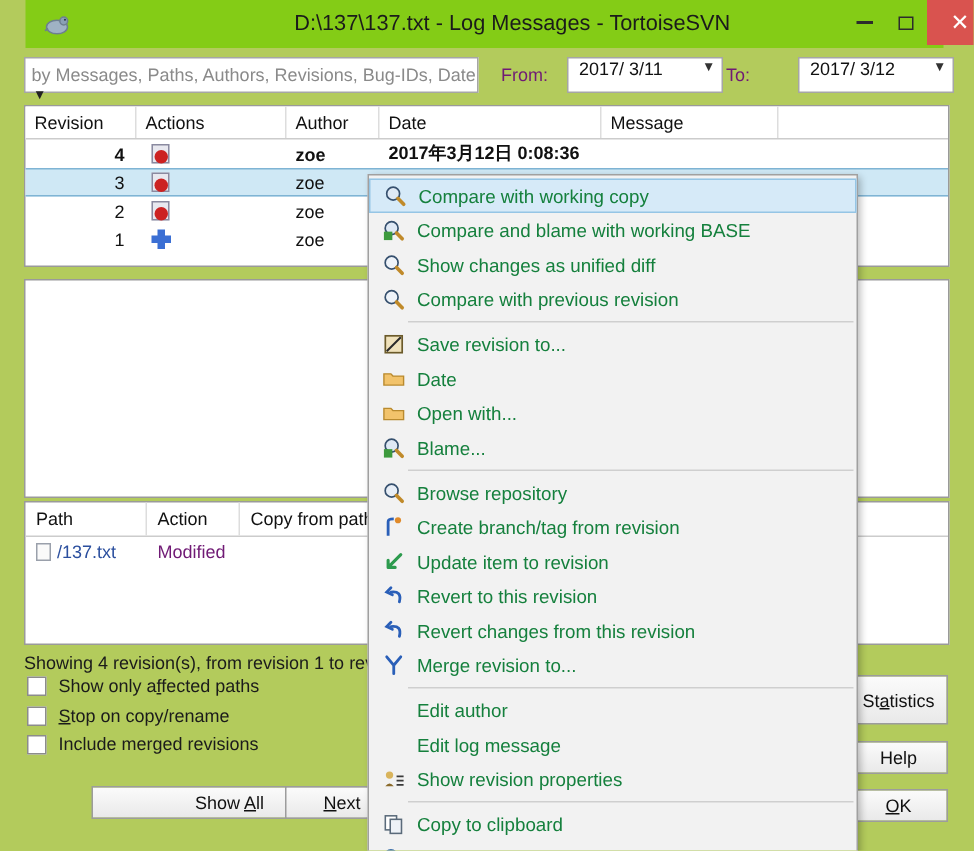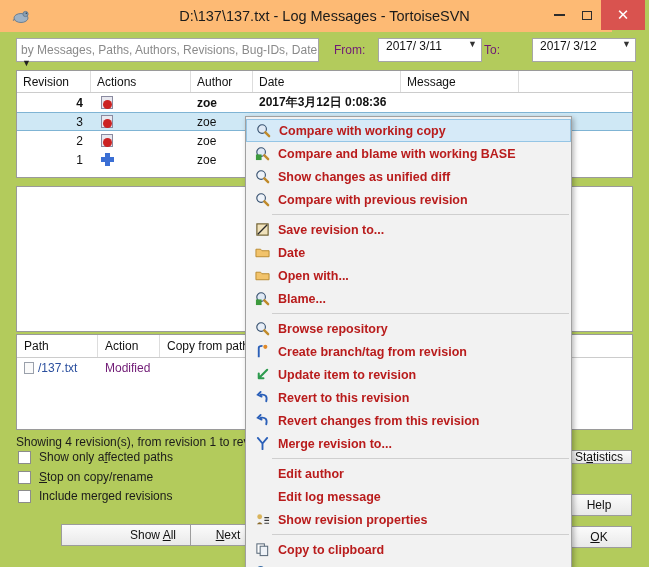--- a/index.html
+++ b/index.html
@@ -10,21 +10,22 @@
     font-size: 12px;
     background: #b3cb5c;
     overflow: hidden;
     position: relative;
   }
 
   
   #titlebar {
     height: 32px; width: 612px;
     position: relative;
-    background: #fdba74;
+    background: #84cc16;
+    margin-left: 17px;
   }
   #app-icon {
     position: absolute; left: 12px; top: 7px;
     width: 18px; height: 18px;
     font-size: 14px; line-height: 18px;
     color: #7d8fa0;
     text-align: center;
   }
   #win-title {
     position: absolute; left: 0; top: 0; width: 649px;
@@ -155,35 +156,35 @@
     border:1px solid #9c9c9c; font-size:12px; color:#111;
     display:flex; align-items:center; justify-content:center;
   }
   #btn-showall { left:22px; top:524px; width:184px; height:22px;margin-left:39px; }
   #showall-split {
     position:absolute; right:0; top:0; width:22px; height:100%;
     border-left:1px solid #b5b5b5; display:flex; align-items:center; justify-content:center;
     font-size:9px;
   }
   #btn-next { left:190px; top:524px; width:76px; height:22px; justify-content:center; }
-  #btn-stats { left:566px; top:450px; width:66px; height:14px; }
+  #btn-stats { left:566px; top:450px; width:66px; height:33px; }
   #btn-help  { left:566px; top:494px; width:66px; height:22px; }
   #btn-ok    { left:566px; top:526px; width:66px; height:22px; }
   .acc { text-decoration: underline; }
 
   
   #ctxmenu {
     position:absolute; left:245px; top:116px; width:327px;
     background:#f2f2f2; border:1px solid #a0a0a0;
     box-shadow:2px 2px 5px rgba(0,0,0,.28);
     padding:2px 0 3px 0; z-index:50;
   }
   .mi {
     display:flex; align-items:center; height:23px;
-    padding-left:4px; font-size:12.5px; color:#b91c1c;font-weight:bold;
+    padding-left:4px; font-size:12.5px; color:#15803d;
   }
   .mi.hl { background:#d6eaf8; border:1px solid #95c5e5; height:23px; }
   .mi-ico {
     width:24px; min-width:24px; height:18px;
     display:flex; align-items:center; justify-content:center;
     font-size:13px; line-height:1;
   }
   .mi-lbl { padding-left:4px; white-space:nowrap; }
   .msep { height:1px; background:#cfcfcf; margin:3px 2px 3px 26px; }
 </style>

